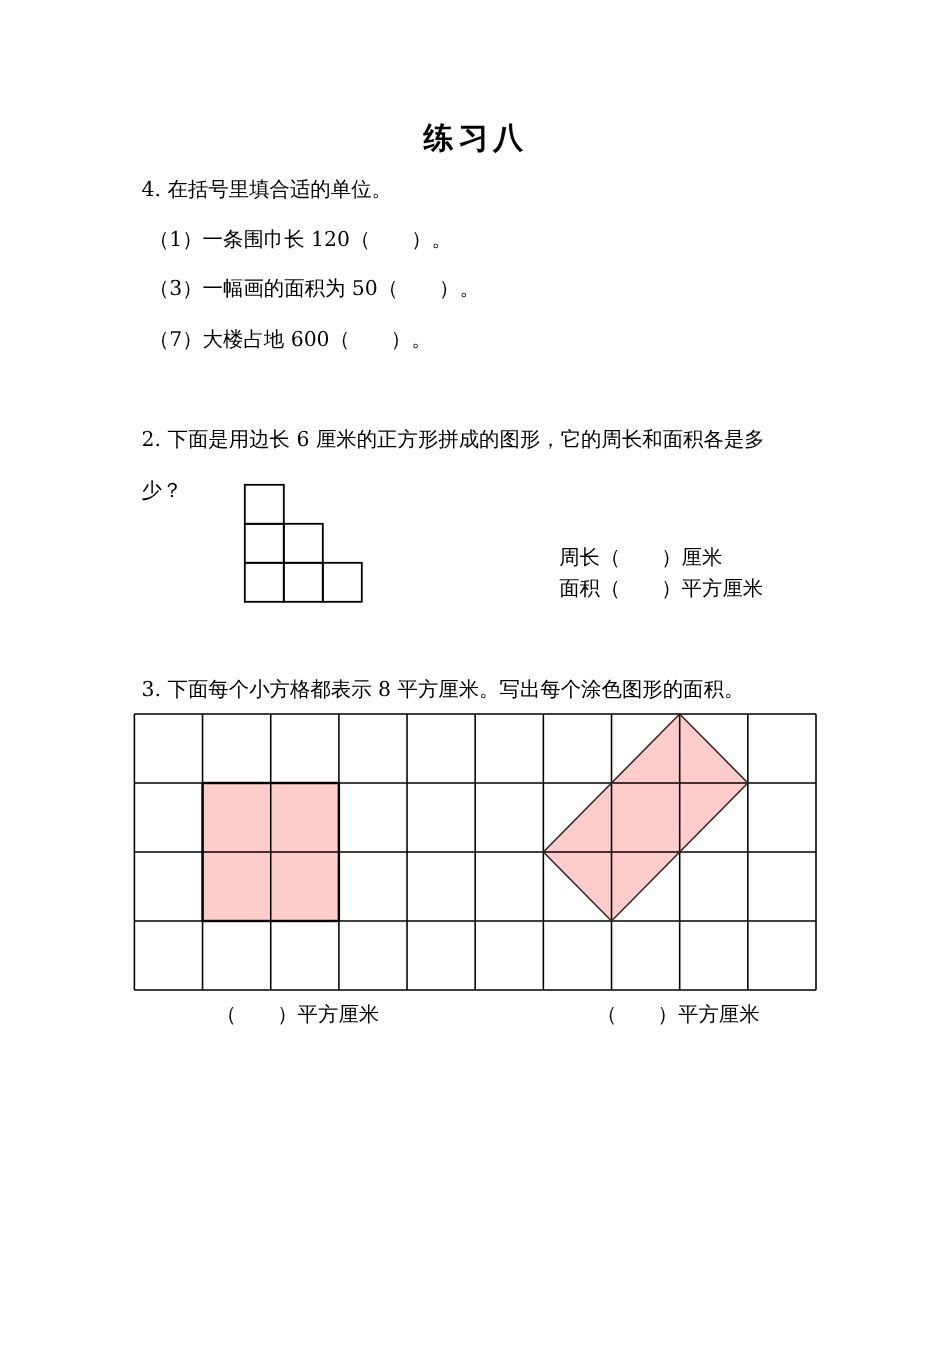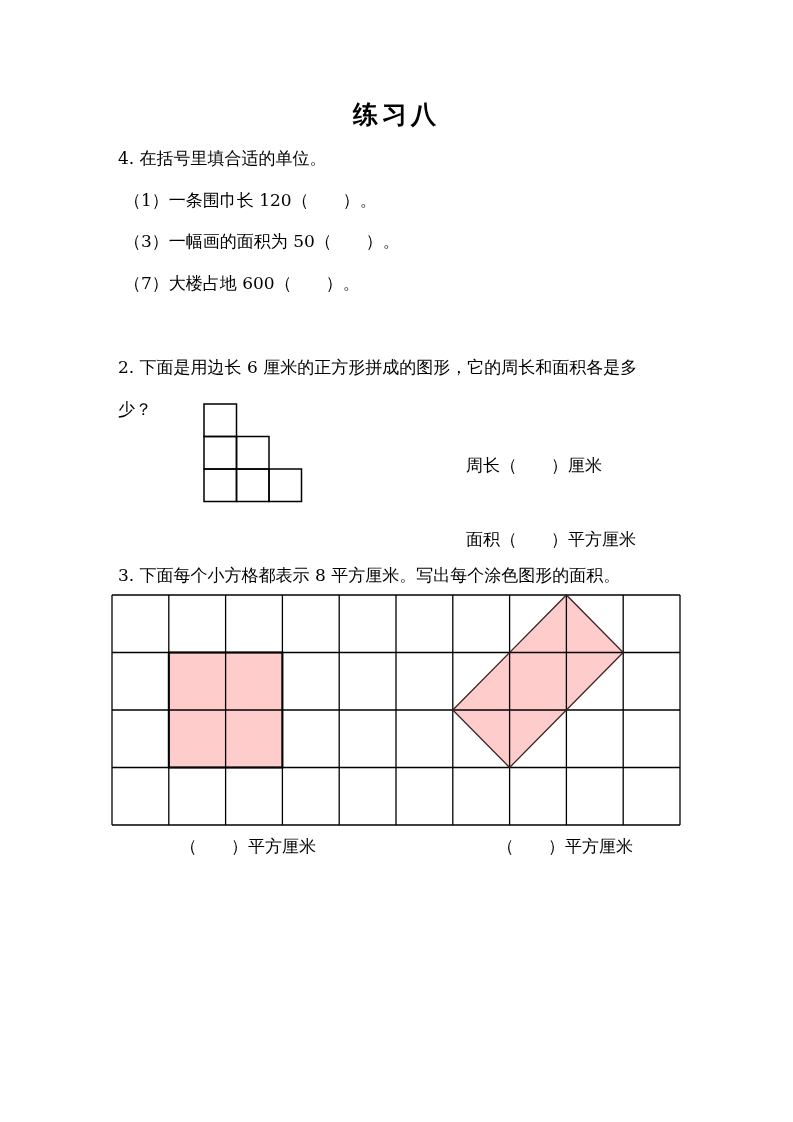--- a/index.html
+++ b/index.html
@@ -18,21 +18,21 @@
 <div class="abs title">练习八</div>
 
 <div class="abs q" style="left:118px;top:147px;">4. 在括号里填合适的单位。</div>
 <div class="abs sub" style="left:124px;top:189px;">（1）一条围巾长 120（　　）。</div>
 <div class="abs sub" style="left:124px;top:230px;">（3）一幅画的面积为 50（　　）。</div>
 <div class="abs sub" style="left:124px;top:272px;">（7）大楼占地 600（　　）。</div>
 
 <div class="abs q" style="left:118px;top:356px;">2. 下面是用边长 6 厘米的正方形拼成的图形，它的周长和面积各是多</div>
 <div class="abs q" style="left:118px;top:398px;">少？</div>
 <div class="abs sub" style="left:466px;top:438px;margin-top:16px;">周长（　　）厘米</div>
-<div class="abs sub" style="left:466px;top:480px;margin-top:48px;">面积（　　）平方厘米</div>
+<div class="abs sub" style="left:466px;top:480px;">面积（　　）平方厘米</div>
 
 <svg width="793" height="1122">
 
   <g id="lshape" stroke="#000" stroke-width="1.5" fill="none">
       <rect x="204" y="404" width="32.5" height="32.5"></rect>
       <rect x="204" y="436.5" width="32.5" height="32.5"></rect>
       <rect x="236.5" y="436.5" width="32.5" height="32.5"></rect>
       <rect x="204" y="469" width="32.5" height="32.5"></rect>
       <rect x="236.5" y="469" width="32.5" height="32.5"></rect>
       <rect x="269" y="469" width="32.5" height="32.5"></rect>

